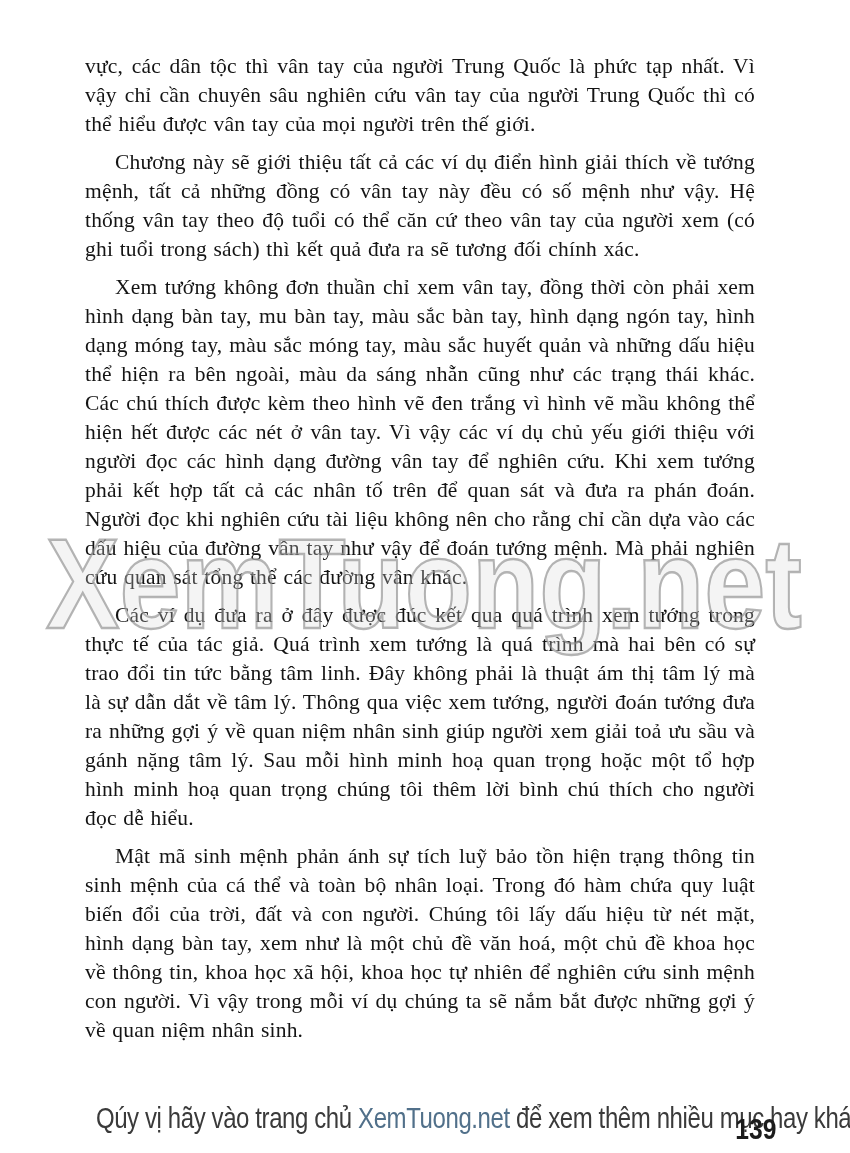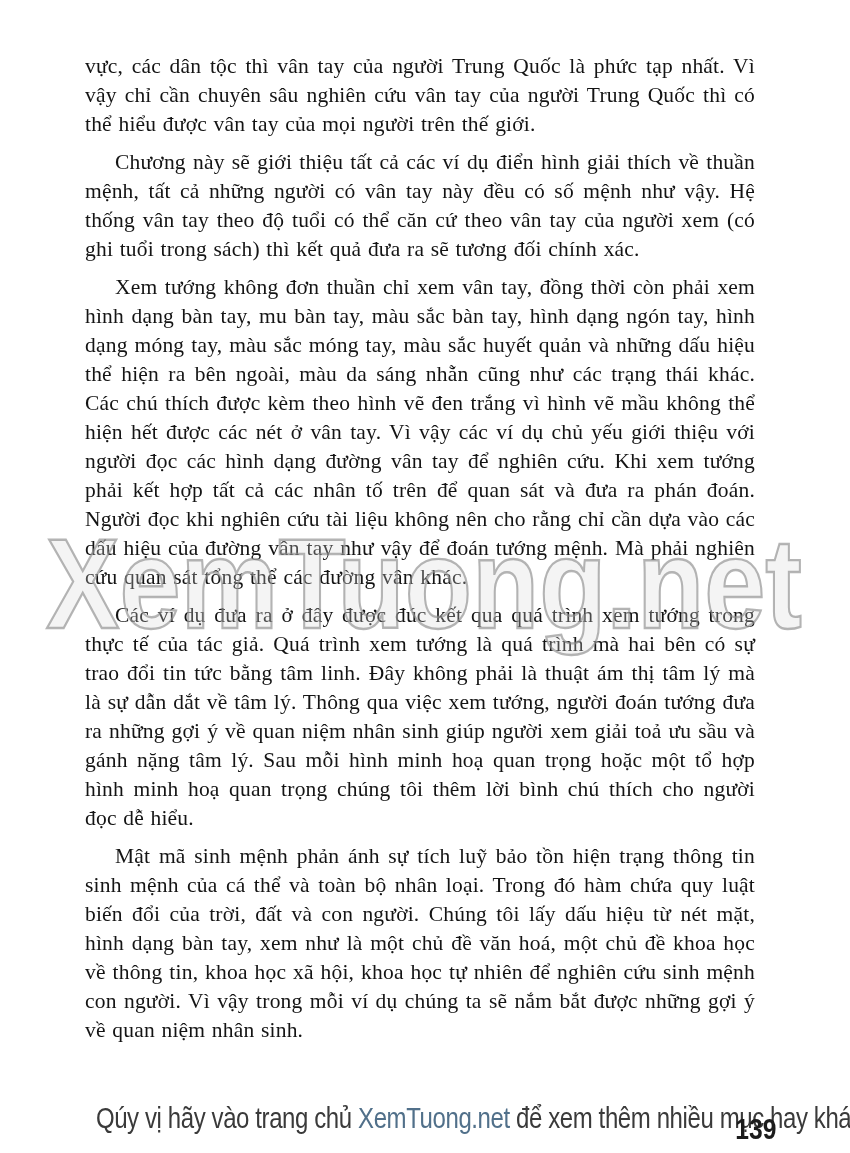--- a/index.html
+++ b/index.html
@@ -67,21 +67,21 @@
     z-index: 4;
   }
 </style>
 </head>
 <body>
 
 <div class="page">
 
   <div class="text-column">
     <p class="no-indent">vực, các dân tộc thì vân tay của người Trung Quốc là phức tạp nhất. Vì vậy chỉ cần chuyên sâu nghiên cứu vân tay của người Trung Quốc thì có thể hiểu được vân tay của mọi người trên thế giới.</p>
-    <p>Chương này sẽ giới thiệu tất cả các ví dụ điển hình giải thích về thuần mệnh, tất cả những người có vân tay này đều có số mệnh như vậy. Hệ thống vân tay theo độ tuổi có thể căn cứ theo vân tay của người xem (có ghi tuổi trong sách) thì kết quả đưa ra sẽ tương đối chính xác.</p>
+    <p>Chương này sẽ giới thiệu tất cả các ví dụ điển hình giải thích về tướng mệnh, tất cả những đồng có vân tay này đều có số mệnh như vậy. Hệ thống vân tay theo độ tuổi có thể căn cứ theo vân tay của người xem (có ghi tuổi trong sách) thì kết quả đưa ra sẽ tương đối chính xác.</p>
     <p>Xem tướng không đơn thuần chỉ xem vân tay, đồng thời còn phải xem hình dạng bàn tay, mu bàn tay, màu sắc bàn tay, hình dạng ngón tay, hình dạng móng tay, màu sắc móng tay, màu sắc huyết quản và những dấu hiệu thể hiện ra bên ngoài, màu da sáng nhẵn cũng như các trạng thái khác. Các chú thích được kèm theo hình vẽ đen trắng vì hình vẽ mầu không thể hiện hết được các nét ở vân tay. Vì vậy các ví dụ chủ yếu giới thiệu với người đọc các hình dạng đường vân tay để nghiên cứu. Khi xem tướng phải kết hợp tất cả các nhân tố trên để quan sát và đưa ra phán đoán. Người đọc khi nghiên cứu tài liệu không nên cho rằng chỉ cần dựa vào các dấu hiệu của đường vân tay như vậy để đoán tướng mệnh. Mà phải nghiên cứu quan sát tổng thể các đường vân khác.</p>
     <p>Các ví dụ đưa ra ở đây được đúc kết qua quá trình xem tướng trong thực tế của tác giả. Quá trình xem tướng là quá trình mà hai bên có sự trao đổi tin tức bằng tâm linh. Đây không phải là thuật ám thị tâm lý mà là sự dẫn dắt về tâm lý. Thông qua việc xem tướng, người đoán tướng đưa ra những gợi ý về quan niệm nhân sinh giúp người xem giải toả ưu sầu và gánh nặng tâm lý. Sau mỗi hình minh hoạ quan trọng hoặc một tổ hợp hình minh hoạ quan trọng chúng tôi thêm lời bình chú thích cho người đọc dễ hiểu.</p>
     <p>Mật mã sinh mệnh phản ánh sự tích luỹ bảo tồn hiện trạng thông tin sinh mệnh của cá thể và toàn bộ nhân loại. Trong đó hàm chứa quy luật biến đổi của trời, đất và con người. Chúng tôi lấy dấu hiệu từ nét mặt, hình dạng bàn tay, xem như là một chủ đề văn hoá, một chủ đề khoa học về thông tin, khoa học xã hội, khoa học tự nhiên để nghiên cứu sinh mệnh con người. Vì vậy trong mỗi ví dụ chúng ta sẽ nắm bắt được những gợi ý về quan niệm nhân sinh.</p>
   </div>
 
   <div class="watermark">
     <svg width="766" height="175" viewBox="0 0 766 175" xmlns="http://www.w3.org/2000/svg">
       <text x="4" y="130" font-family="Liberation Sans, sans-serif" font-size="128" font-weight="bold" textLength="756" lengthAdjust="spacingAndGlyphs" fill="#d9d9d9" fill-opacity="0.28" stroke="#8d8d8d" stroke-opacity="0.65" stroke-width="2.4">XemTuong.net</text>
     </svg>
   </div>

